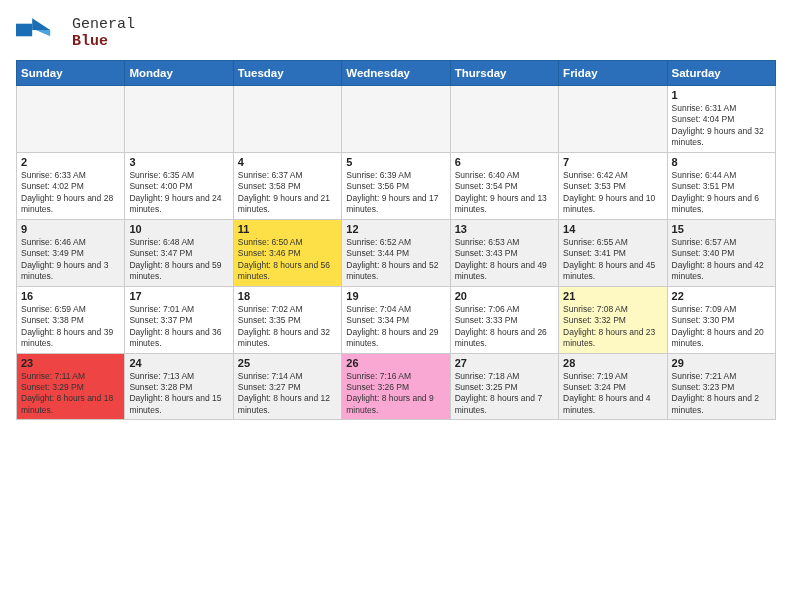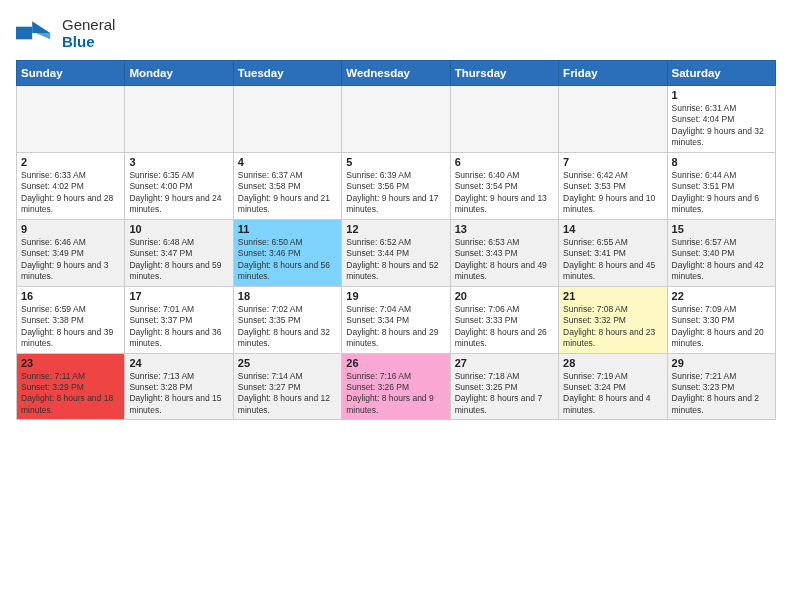--- a/index.html
+++ b/index.html
@@ -17,22 +17,22 @@
       padding: 16px;
     }
     .header {
       display: flex;
       justify-content: space-between;
       align-items: flex-start;
       margin-bottom: 10px;
     }
     .logo {
       display: flex;
-      align-items: center;
-      gap: 10px;
+      gap: 20px;
+      font-family: Liberation Mono, monospace;
     }
     .logo-icon {
       width: 36px;
       height: 28px;
     }
     .title-block {
       text-align: right;
     }
     .month-title {
       font-size: 28px;
@@ -89,21 +89,21 @@
 <div class="page">
   <div class="header">
     <div class="logo">
       <svg class="logo-icon" viewBox="0 0 40 30" xmlns="http://www.w3.org/2000/svg">
         <rect x="0" y="8" width="18" height="14" fill="#1a6eb5"></rect>
         <polygon points="18,2 38,15 18,15" fill="#1a6eb5"></polygon>
         <polygon points="22,15 38,15 38,22" fill="#4aa3df"></polygon>
       </svg>
       <div>
         <div style="font-size:15px;font-weight:normal;color:#333;">General</div>
-        <div style="font-size:15px;font-weight:bold;color:#0369a1;">Blue</div>
+        <div style="font-size:15px;font-weight:bold;color:#7f1d1d;">Blue</div>
       </div>
     </div>
     <div class="title-block">
       <div class="month-title"></div>
       <div class="subtitle"></div>
     </div>
   </div>
 
   <table class="calendar">
     <thead>
@@ -182,21 +182,21 @@
             <div class="day-info" style="white-space: pre-line;">Sunrise: 6:46 AM
 Sunset: 3:49 PM
 Daylight: 9 hours and 3 minutes.</div>
           </td>
           <td style="background: rgb(240, 240, 240);">
             <span class="day-number">10</span>
             <div class="day-info" style="white-space: pre-line;">Sunrise: 6:48 AM
 Sunset: 3:47 PM
 Daylight: 8 hours and 59 minutes.</div>
           </td>
-          <td style="background: #7dd3fc;">
+          <td style="background: #fde047;">
             <span class="day-number">11</span>
             <div class="day-info" style="white-space: pre-line;">Sunrise: 6:50 AM
 Sunset: 3:46 PM
 Daylight: 8 hours and 56 minutes.</div>
           </td>
           <td style="background: rgb(240, 240, 240);">
             <span class="day-number">12</span>
             <div class="day-info" style="white-space: pre-line;">Sunrise: 6:52 AM
 Sunset: 3:44 PM
 Daylight: 8 hours and 52 minutes.</div>

